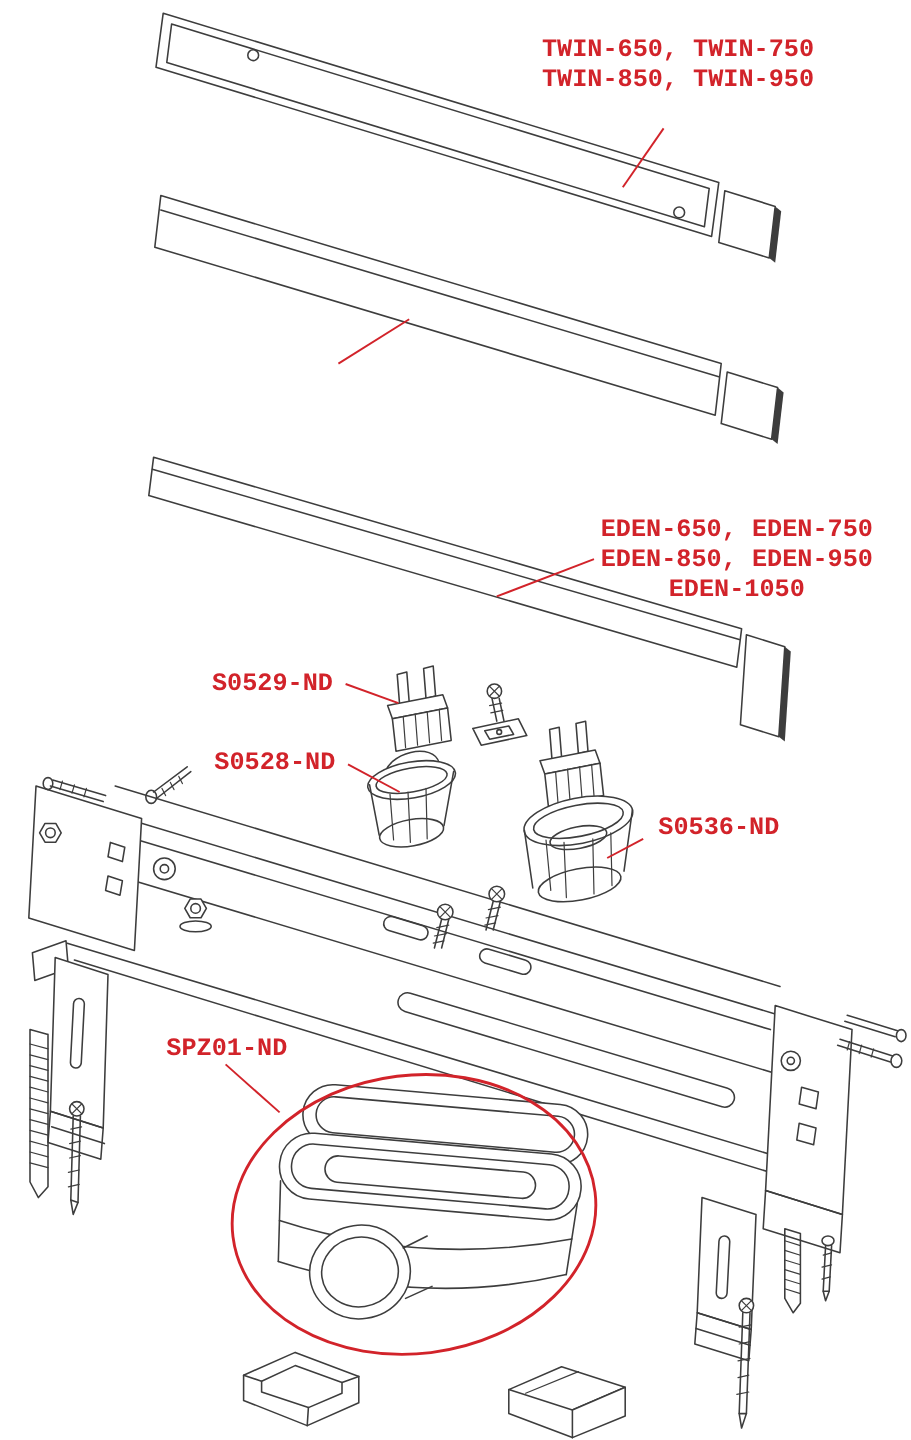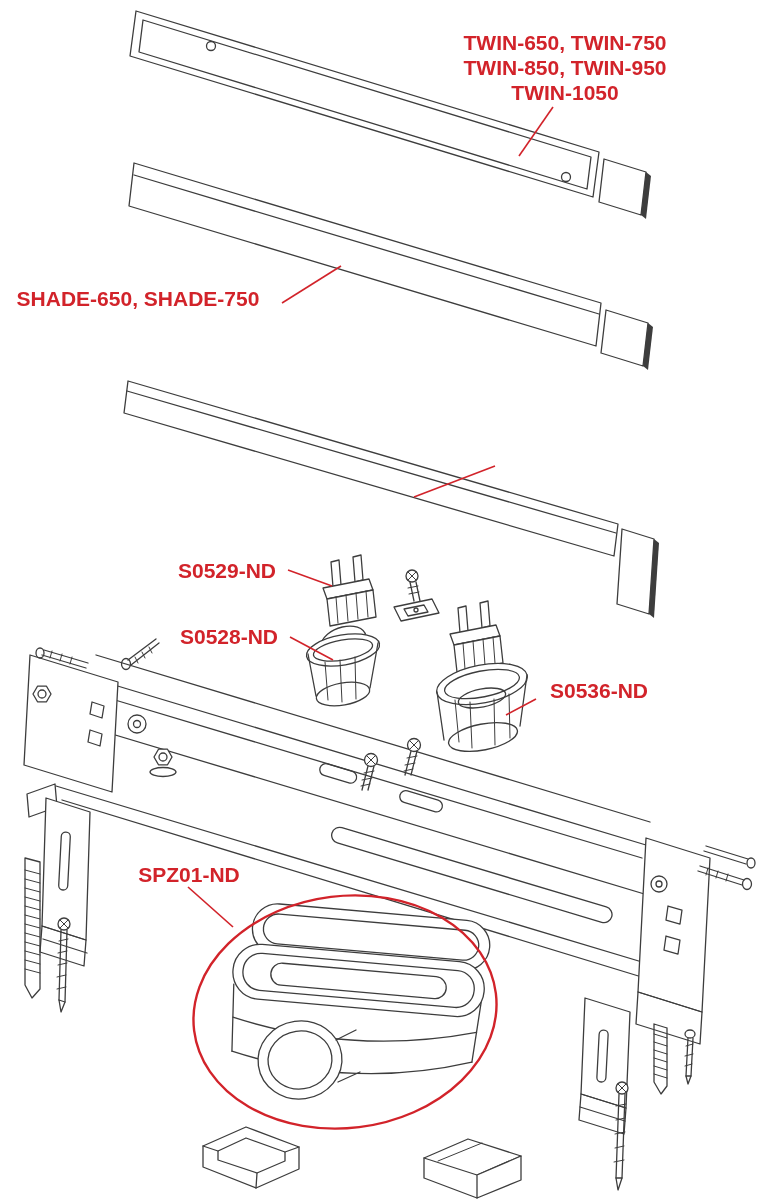--- a/index.html
+++ b/index.html
@@ -3,21 +3,21 @@
 <meta charset="utf-8">
 <style>
   :root{
     --label-red:#d2232a;
     --line-art:#3d3d3d;
     --bg:#ffffff;
   }
   html,body{margin:0;padding:0;background:var(--bg);}
   #stage{
     position:relative;width:759px;height:1200px;background:var(--bg);
-    overflow:hidden;font-family:Liberation Sans, sans-serif;
+    overflow:hidden;font-family:Liberation Mono, monospace;
   }
   #artwork{position:absolute;left:0;top:0;}
   svg .art{stroke:var(--line-art);fill:none;stroke-width:1.3;stroke-linecap:round;stroke-linejoin:round;}
   svg .art .w{fill:#fff;}
   svg .art .d{fill:var(--line-art);stroke:none;}
   svg .art .thin{stroke-width:1;}
   svg .red{stroke:var(--label-red);fill:none;stroke-width:1.6;}
   svg .red .thick{stroke-width:2.4;}
   .label{
     position:absolute;color:var(--label-red);
@@ -249,27 +249,30 @@
       <path d="M288,570 L332,586"></path>
       <path d="M290,637 L333,660"></path>
       <path d="M536,699 L506,715"></path>
       <path d="M188,887 L233,927"></path>
     </g>
   </svg>
 
   <div class="label" style="left:440px;top:30px;width:250px">
     <div>TWIN-650, TWIN-750</div>
     <div>TWIN-850, TWIN-950</div>
-    <div>TWIN-1050</div>
   </div>
 
   <div class="label" style="left:0px;top:286px;width:276px">
-    <div>SHADE-650, SHADE-750</div>
   </div>
 
+  <div class="label" style="left:490px;top:430px;width:248px">
+    <div>EDEN-650, EDEN-750</div>
+    <div>EDEN-850, EDEN-950</div>
+    <div>EDEN-1050</div>
+  </div>
 
   <div class="label right" style="left:168px;top:558px;width:118px">S0529-ND</div>
 
   <div class="label right" style="left:170px;top:624px;width:118px">S0528-ND</div>
 
   <div class="label left" style="left:534px;top:678px;width:130px">S0536-ND</div>
 
   <div class="label left" style="left:124px;top:862px;width:130px">SPZ01-ND</div>
 </div>
 

